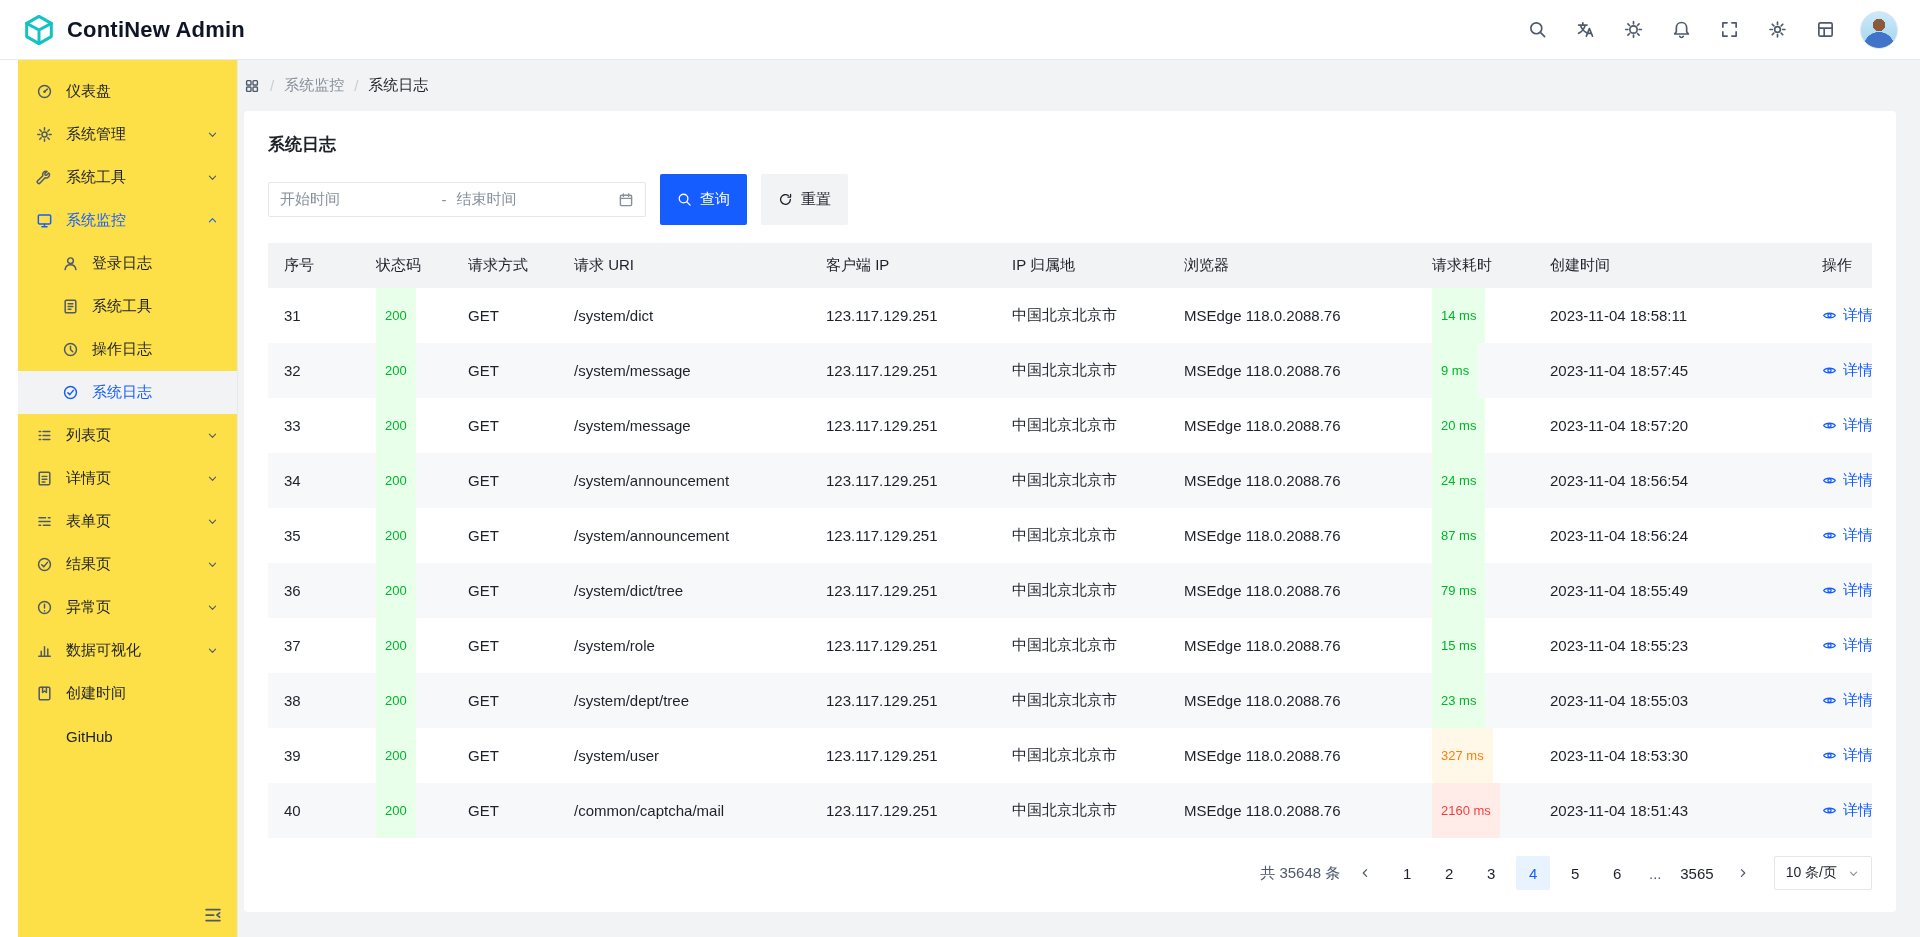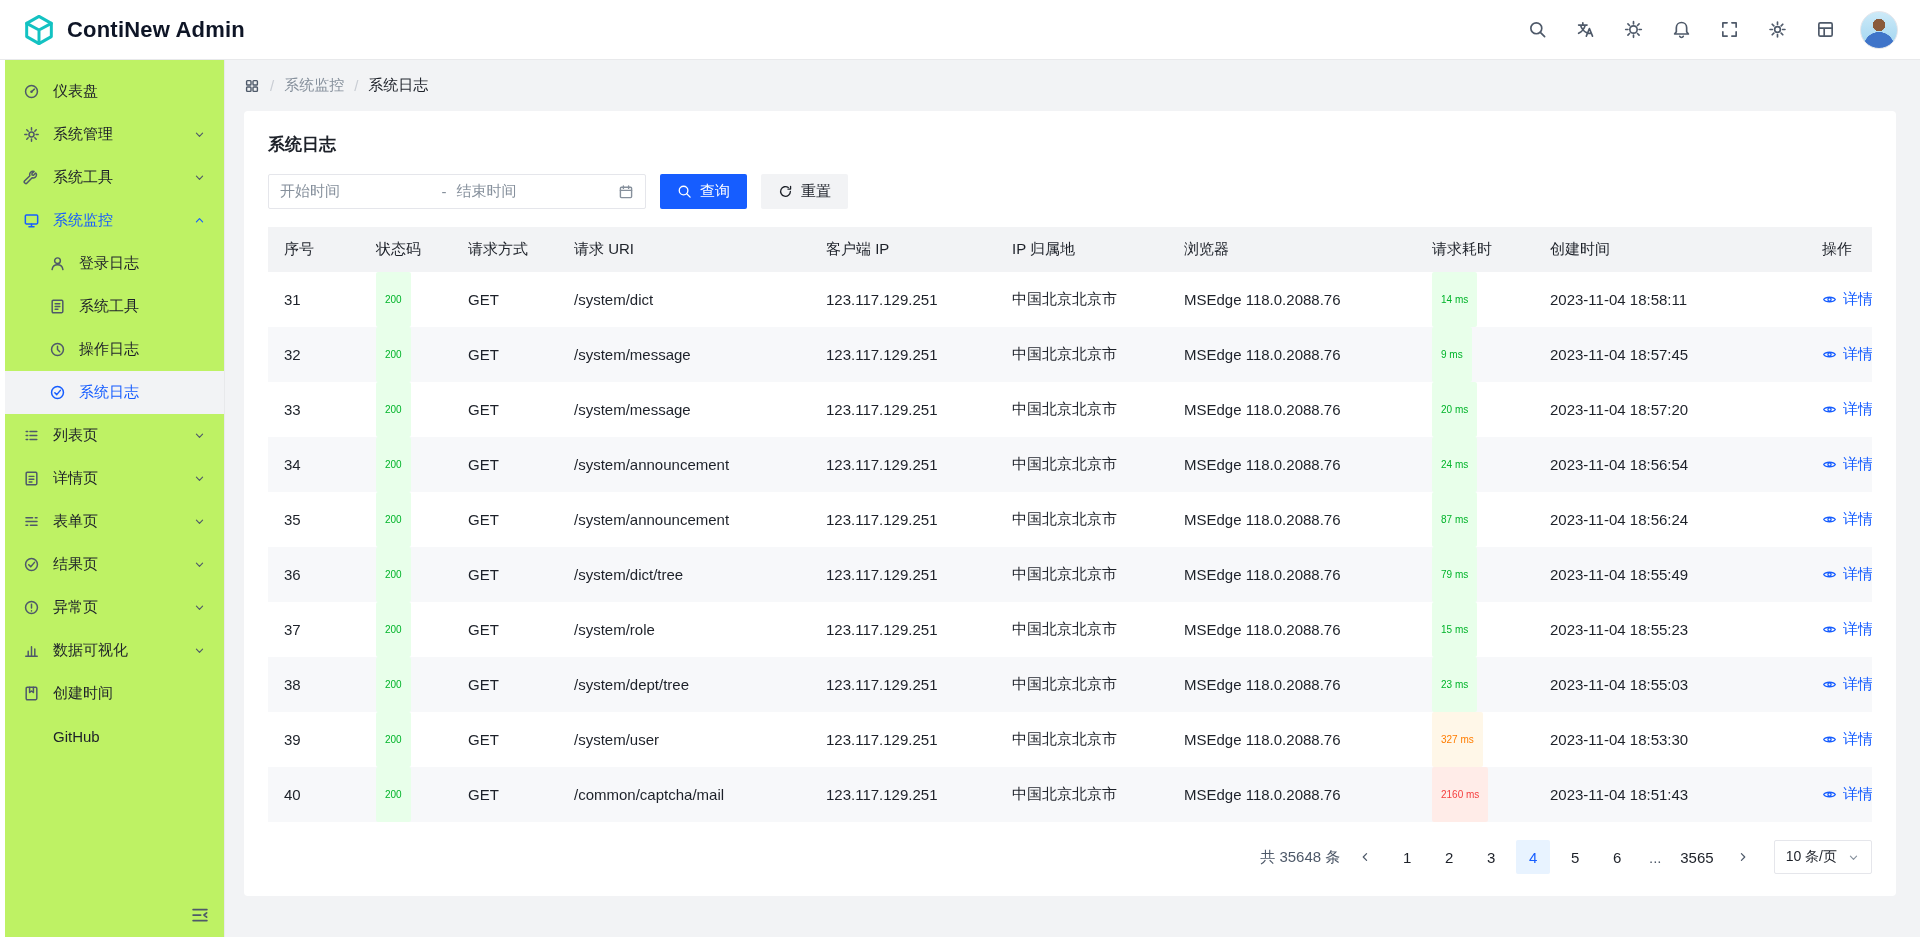--- a/index.html
+++ b/index.html
@@ -25,21 +25,21 @@
   .hbtn{width:38px;height:38px;border-radius:50%;display:flex;align-items:center;justify-content:center;color:var(--text-2);cursor:pointer}
   .hbtn .ic{width:19px;height:19px}
   .avatar{width:38px;height:38px;border-radius:50%;margin-left:6px;cursor:pointer;flex:none;
     background:
       radial-gradient(circle at 50% 36%, #8a5a3b 0 21%, transparent 22%),
       radial-gradient(circle at 50% 98%, #3f74c9 0 38%, transparent 39%),
       linear-gradient(180deg,#cdeaf8,#9fd4f0);
     border:1px solid #e5e6eb}
 
   
-  .sidebar{position:fixed;top:60px;left:5px;bottom:0;width:220px;background:#bef264;border-right:1px solid #e8e9eb;padding-top:10px;z-index:10}
+  .sidebar{position:fixed;top:60px;left:18px;bottom:0;width:220px;background:#fde047;border-right:1px solid #e8e9eb;padding-top:10px;z-index:10}
   .menu-item,.submenu-item{height:43px;display:flex;align-items:center;gap:13px;padding:0 18px;cursor:pointer;color:var(--text-1)}
   .menu-item .ic,.submenu-item .ic{color:var(--text-2)}
   .menu-label{flex:1;white-space:nowrap;overflow:hidden;text-overflow:ellipsis}
   .menu-chevron{width:13px;height:13px;color:var(--text-3)}
   .menu-item.parent-active{color:var(--primary)}
   .menu-item.parent-active .ic,.menu-item.parent-active .menu-chevron{color:var(--primary)}
   .submenu-item{padding-left:44px}
   .submenu-item.active{background:var(--fill);color:var(--primary)}
   .submenu-item.active .ic{color:var(--primary)}
   .collapse-btn{position:absolute;right:14px;bottom:12px;width:20px;height:20px;color:var(--text-2);cursor:pointer}
@@ -53,30 +53,30 @@
   .bc-item.current{color:var(--text-1);cursor:default}
 
   .card{margin:2px 24px 0;background:#fff;border-radius:4px;padding:22px 24px}
   .card-title{font-size:17px;font-weight:600;color:var(--text-1)}
 
   .filter-row{display:flex;align-items:center;gap:14px;margin-top:18px}
   .range-picker{width:378px;height:35px;display:flex;align-items:center;gap:10px;background:#fff;border:1px solid var(--border);border-radius:2px;padding:0 11px;cursor:pointer}
   .range-picker .ph{flex:1;color:var(--text-3)}
   .range-picker .sep{color:var(--text-3)}
   .range-picker .ic{color:var(--text-3);width:16px;height:16px}
-  .btn{height:35px;border:none;border-radius:2px;padding:0 17px;display:inline-flex;align-items:center;gap:8px;font-size:15px;cursor:pointer;font-family:inherit}
+  .btn{height:51px;border:none;border-radius:2px;padding:0 17px;display:inline-flex;align-items:center;gap:8px;font-size:15px;cursor:pointer;font-family:inherit}
   .btn .ic{width:15px;height:15px}
   .btn.primary{background:var(--primary);color:#fff}
   .btn.plain{background:var(--fill);color:var(--text-1)}
 
   table{width:100%;border-collapse:collapse;margin-top:18px;table-layout:fixed}
   th{height:45px;background:var(--fill);text-align:left;font-weight:500;padding:0 16px;color:var(--text-1);white-space:nowrap}
   td{height:47px;padding:0 16px;white-space:nowrap;overflow:hidden;text-overflow:ellipsis}
   tbody tr:nth-child(even){background:var(--fill-1)}
-  .badge{display:inline-block;padding:18px 9px;border-radius:2px;font-size:10px;line-height:19px}
+  .badge{display:inline-block;padding:18px 9px;border-radius:2px;font-size:13px;line-height:19px}
   .badge.success{background:var(--success-bg);color:var(--success)}
   .badge.warning{background:var(--warning-bg);color:var(--warning)}
   .badge.danger{background:var(--danger-bg);color:var(--danger)}
   .link{display:inline-flex;align-items:center;gap:6px;color:var(--primary);cursor:pointer}
   .link .ic{width:15px;height:15px}
 
   .pagination{display:flex;align-items:center;justify-content:flex-end;gap:8px;margin-top:18px;color:var(--text-2)}
   .pg-total{}
   .page-btn{min-width:34px;height:34px;padding:0 4px;display:inline-flex;align-items:center;justify-content:center;border-radius:2px;cursor:pointer;color:var(--text-1)}
   .page-btn.nav{color:var(--text-2)}

